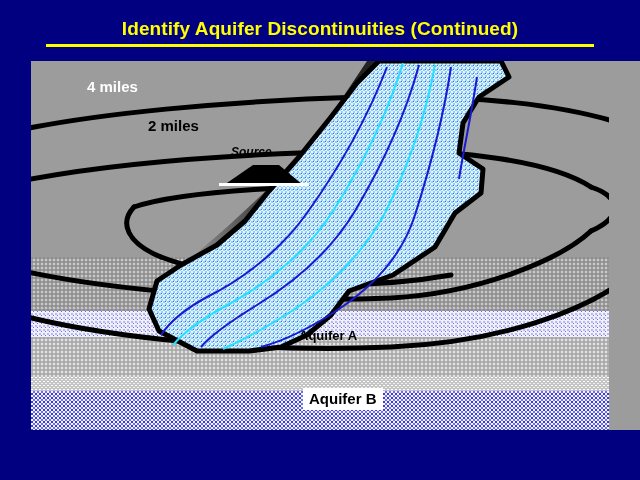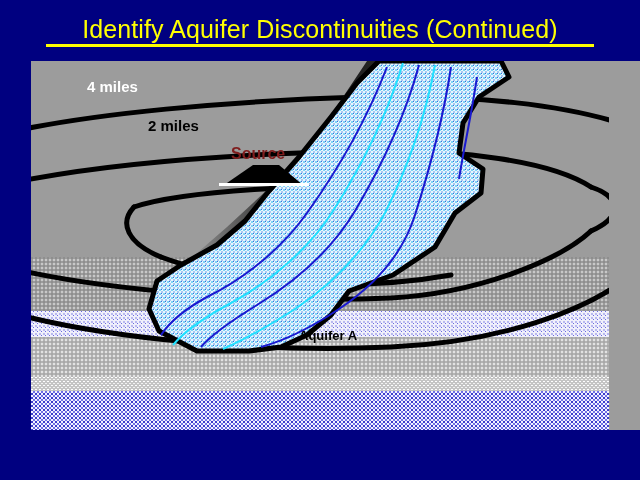--- a/index.html
+++ b/index.html
@@ -22,22 +22,22 @@
 
   
   #title-block {
     position: absolute;
     left: 0;
     top: 18px;
     width: 640px;
     text-align: center;
   }
   #slide-title {
-    font-size: 25px;
-    font-weight: normal;
+    font-size: 19px;
+    font-weight: bold;
     color: #ffff00;
     letter-spacing: 0.1px;
     line-height: 22px;
     white-space: nowrap;
   }
   #title-rule {
     position: absolute;
     left: 46px;
     top: 44px;
     width: 548px;
@@ -78,22 +78,23 @@
   }
   #label-2miles {
     left: 117px;
     top: 56px;
     font-size: 15px;
     color: #000000;
   }
   #label-source {
     left: 200px;
     top: 84px;
-    font-size: 16px;
-    color: #7f1d1d;
+    font-size: 12px;
+    color: #000000;
+    font-style: italic;
   }
   #label-aquifer-a {
     left: 268px;
     top: 267px;
     font-size: 13px;
     color: #000000;
   }
   #label-aquifer-b {
     left: 272px;
     top: 327px;
@@ -220,15 +221,16 @@
     </svg>
 
     <div class="map-label" id="label-4miles">4 miles</div>
 
     <div class="map-label" id="label-2miles">2 miles</div>
 
     <div class="map-label" id="label-source">Source</div>
 
     <div class="map-label" id="label-aquifer-a">Aquifer A</div>
 
+    <div class="map-label" id="label-aquifer-b">Aquifer B</div>
 
   </div>
 </div>
 
 </body></html>

